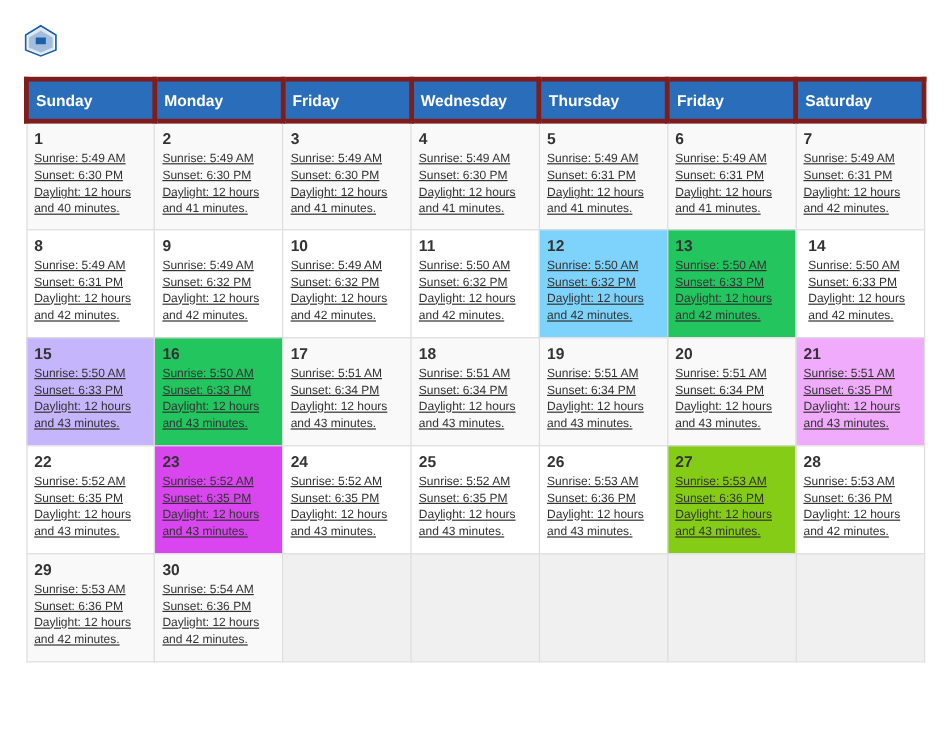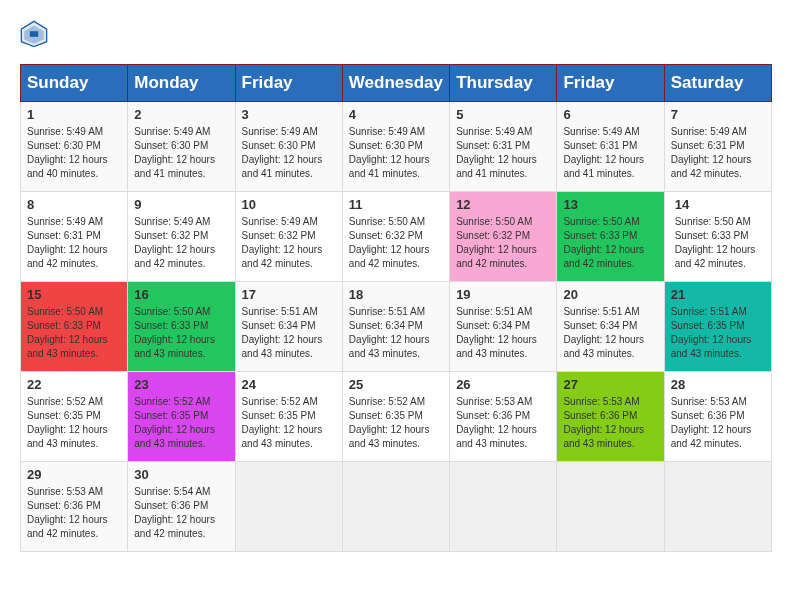--- a/index.html
+++ b/index.html
@@ -54,24 +54,24 @@
     }
     .calendar-table {
       width: 100%;
       border-collapse: collapse;
       border: 1px solid #ccc;
     }
     .calendar-table th {
       background-color: #2a6ebb;
       color: white;
       padding: 8px 6px;
-      font-size: 17px;
+      font-size: 13px;
       font-weight: bold;
       text-align: left;
-      border: 1px solid #7f1d1d;
+      border: 4px solid #7f1d1d;
     }
     .calendar-table td {
       vertical-align: top;
       padding: 5px 6px;
       font-size: 10.5px;
       color: #333;
       border: 1px solid #ddd;
       width: calc(100% / 7);
       min-height: 80px;
       background: #fff;
@@ -85,20 +85,21 @@
     .day-number {
       font-size: 13px;
       font-weight: bold;
       display: block;
       margin-bottom: 3px;
     }
     .day-info {
       font-size: 10px;
       line-height: 1.4;
       color: #333;
+      text-decoration: underline;
     }
     .empty-cell {
       background: #f0f0f0 !important;
     }
     .week-row td {
       height: 90px;
     }
   </style>
 </head>
 <body>
@@ -208,21 +209,21 @@
 Daylight: 12 hours
 and 42 minutes.</div>
         </td>
         <td style="background-color: rgb(255, 255, 255);">
           <span class="day-number">11</span>
           <div class="day-info" style="white-space: pre-line;">Sunrise: 5:50 AM
 Sunset: 6:32 PM
 Daylight: 12 hours
 and 42 minutes.</div>
         </td>
-        <td style="background-color: #f9a8d4;">
+        <td style="background-color: #7dd3fc;">
           <span class="day-number">12</span>
           <div class="day-info" style="white-space: pre-line;">Sunrise: 5:50 AM
 Sunset: 6:32 PM
 Daylight: 12 hours
 and 42 minutes.</div>
         </td>
         <td style="background-color: #22c55e;">
           <span class="day-number">13</span>
           <div class="day-info" style="white-space: pre-line;">Sunrise: 5:50 AM
 Sunset: 6:33 PM
@@ -231,21 +232,21 @@
         </td>
         <td style="background-color: rgb(255, 255, 255); padding-left: 10px;">
           <span class="day-number">14</span>
           <div class="day-info" style="white-space: pre-line;">Sunrise: 5:50 AM
 Sunset: 6:33 PM
 Daylight: 12 hours
 and 42 minutes.</div>
         </td>
       </tr>
       <tr class="week-row">
-        <td style="background-color: #ef4444;">
+        <td style="background-color: #c4b5fd;">
           <span class="day-number">15</span>
           <div class="day-info" style="white-space: pre-line;">Sunrise: 5:50 AM
 Sunset: 6:33 PM
 Daylight: 12 hours
 and 43 minutes.</div>
         </td>
         <td style="background-color: #22c55e;">
           <span class="day-number">16</span>
           <div class="day-info" style="white-space: pre-line;">Sunrise: 5:50 AM
 Sunset: 6:33 PM
@@ -273,21 +274,21 @@
 Daylight: 12 hours
 and 43 minutes.</div>
         </td>
         <td style="background-color: rgb(249, 249, 249);">
           <span class="day-number">20</span>
           <div class="day-info" style="white-space: pre-line;">Sunrise: 5:51 AM
 Sunset: 6:34 PM
 Daylight: 12 hours
 and 43 minutes.</div>
         </td>
-        <td style="background-color: #14b8a6; margin-left: 43px;">
+        <td style="background-color: #f0abfc; margin-left: 43px;">
           <span class="day-number">21</span>
           <div class="day-info" style="white-space: pre-line;">Sunrise: 5:51 AM
 Sunset: 6:35 PM
 Daylight: 12 hours
 and 43 minutes.</div>
         </td>
       </tr>
       <tr class="week-row">
         <td style="background-color: rgb(255, 255, 255);">
           <span class="day-number">22</span>

